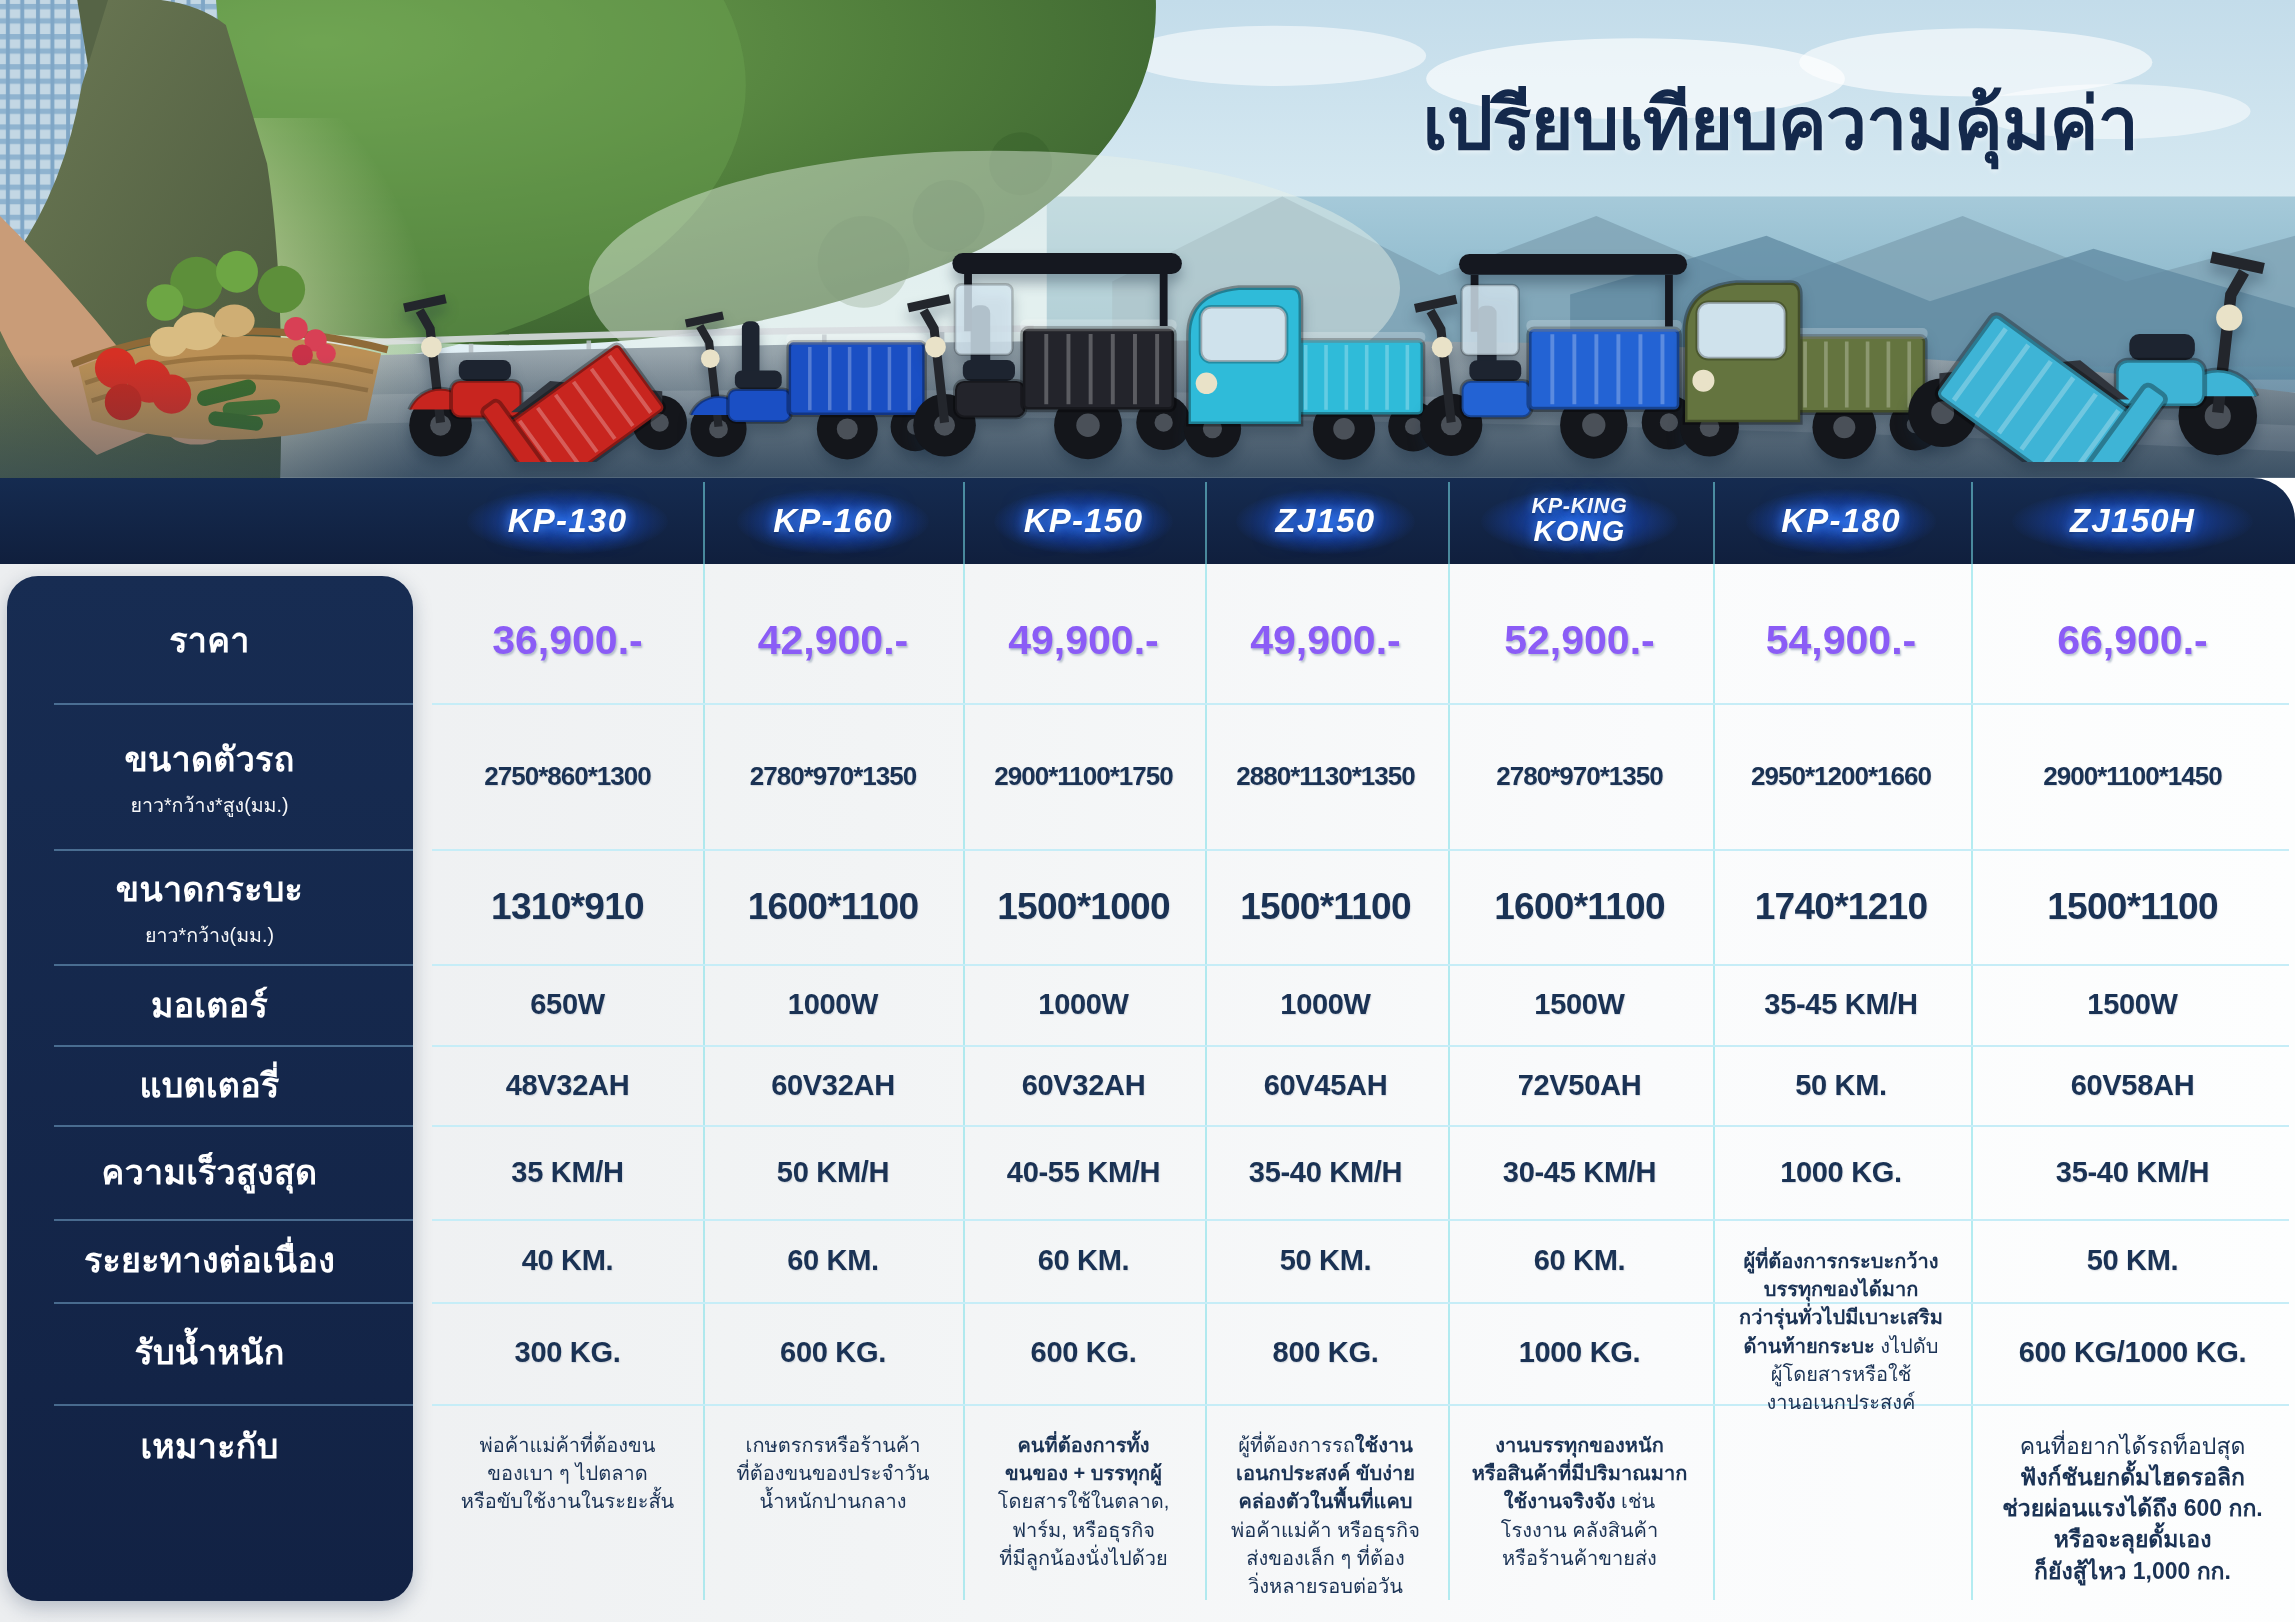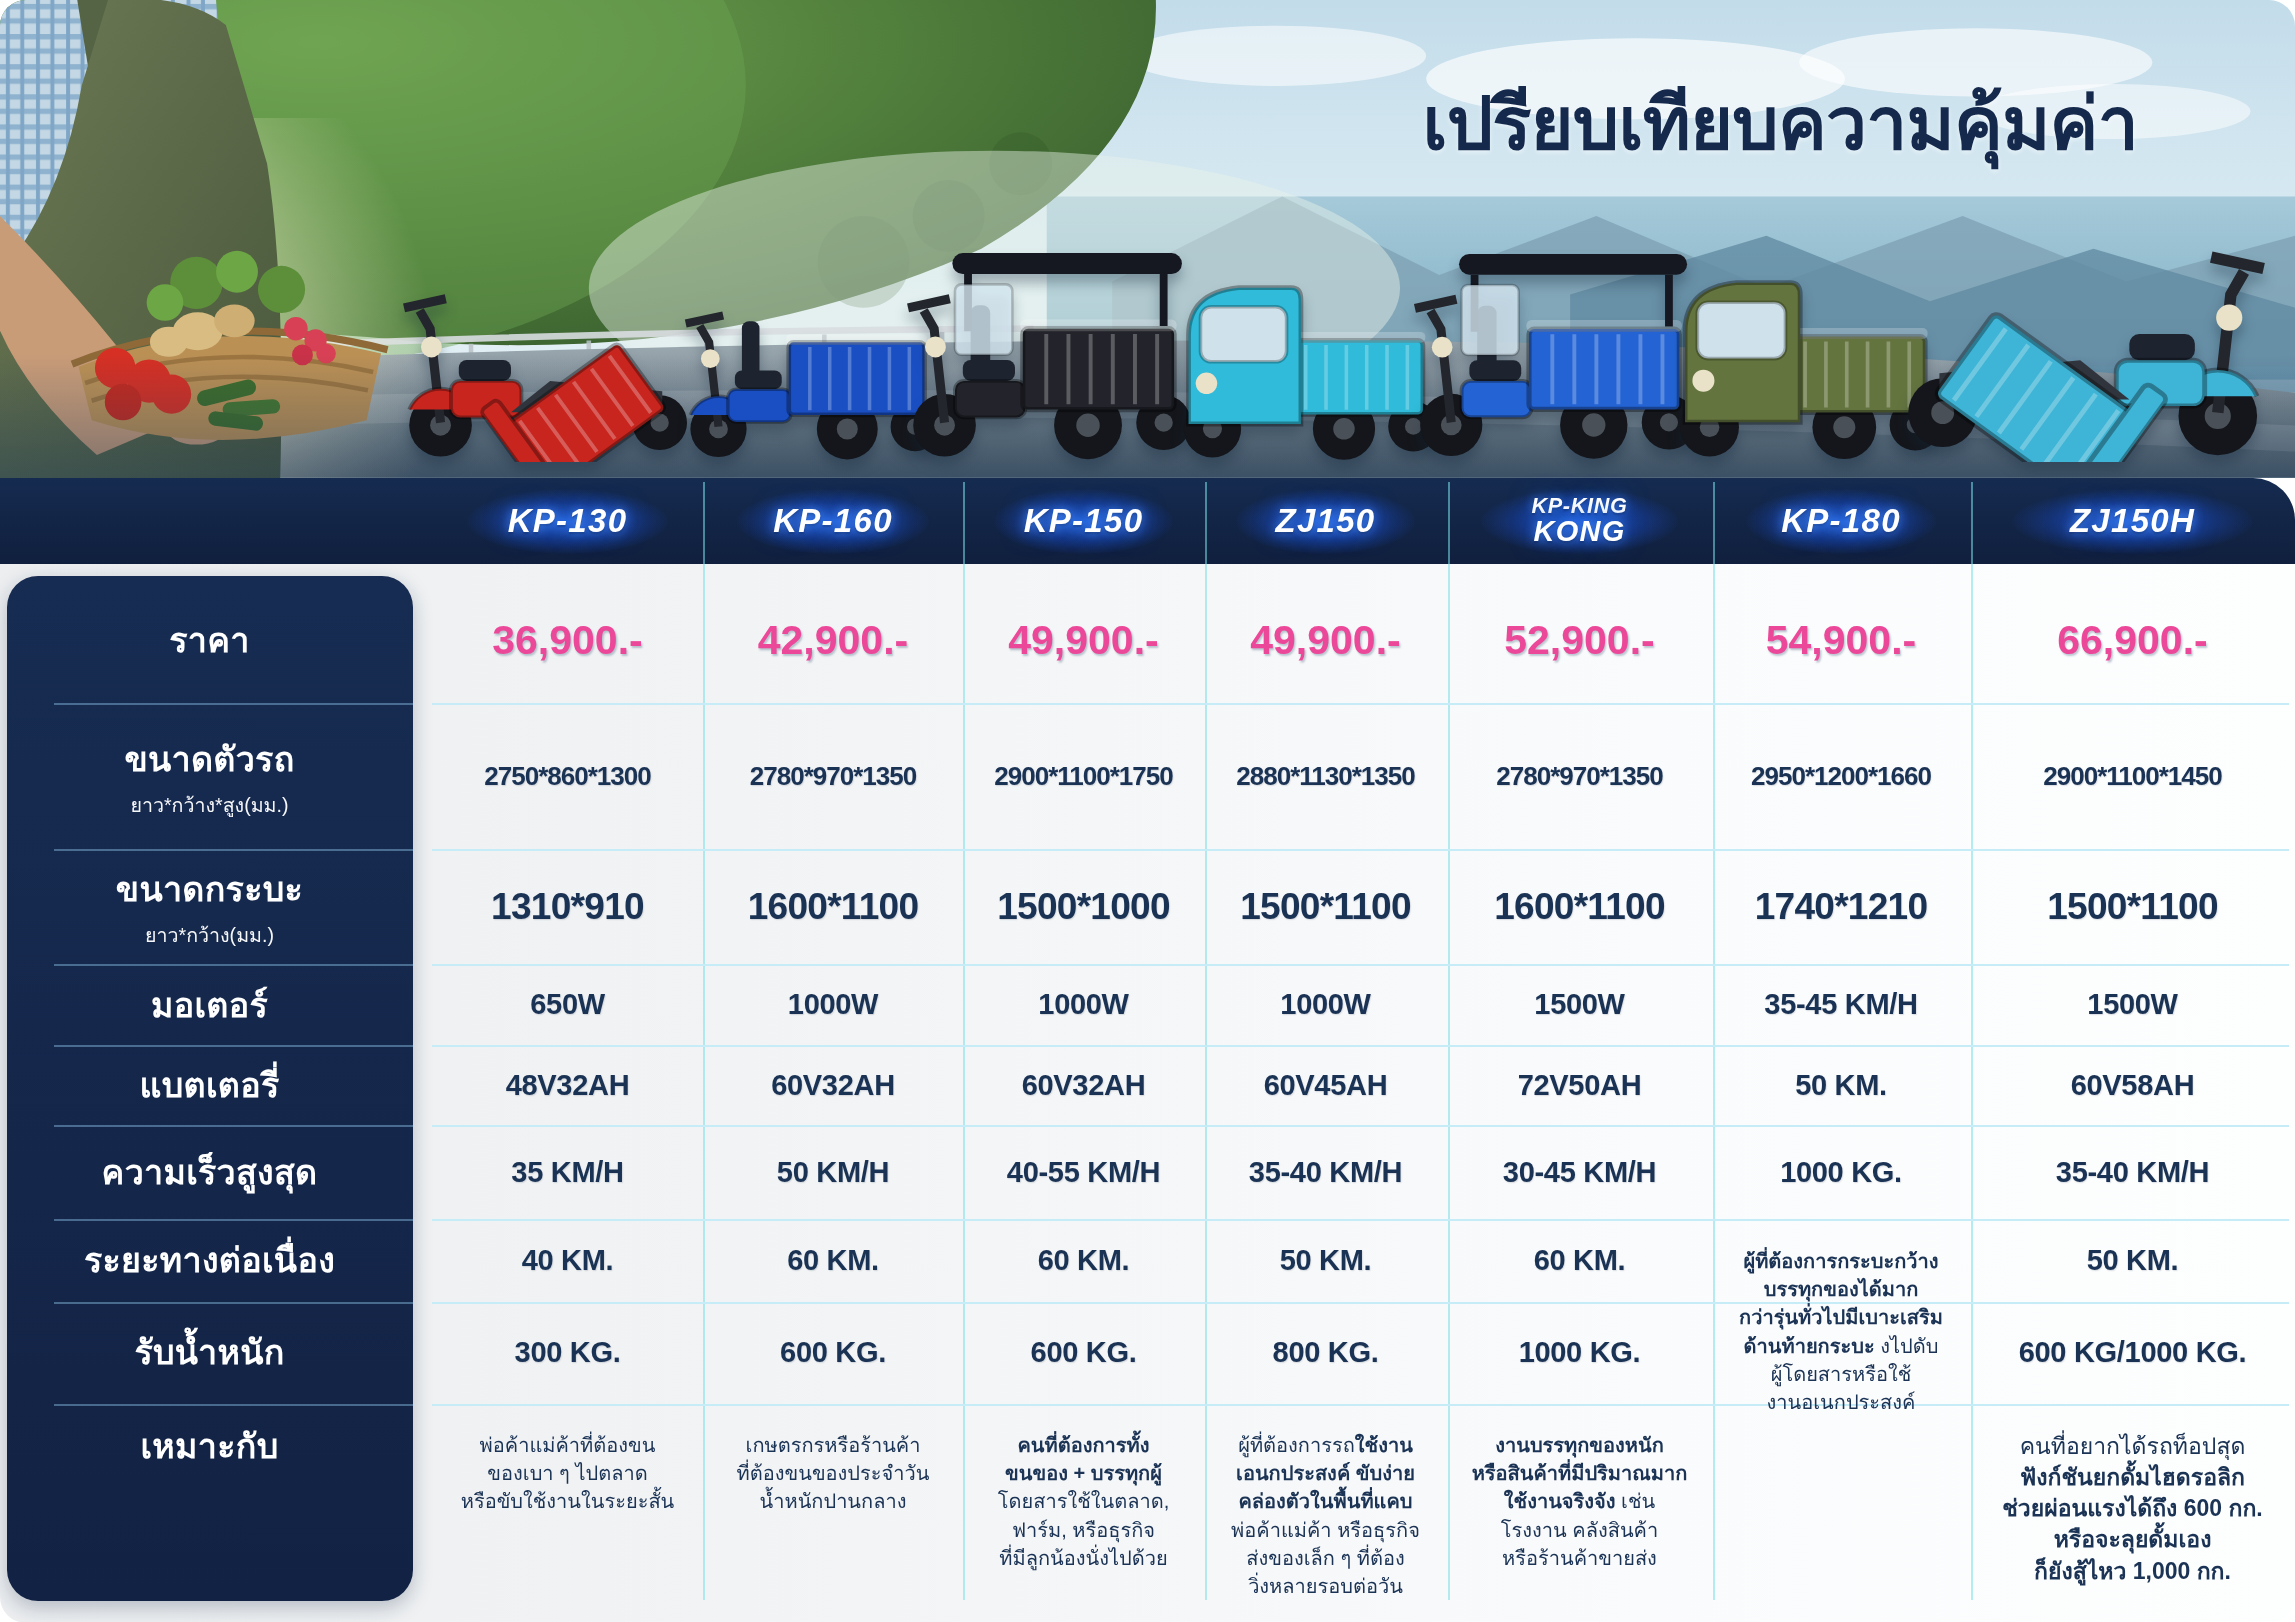--- a/index.html
+++ b/index.html
@@ -1,17 +1,17 @@
 <!DOCTYPE html>
 <html style="font-size:10.5px"><head>
 <meta charset="utf-8">
 <style>
   html,body{margin:0;padding:0;background:#fff;}
   body{width:2295px;height:1623px;overflow:hidden;font-family:"Liberation Sans","DejaVu Sans",sans-serif;}
-  .canvas{position:relative;width:2295px;height:1623px;overflow:hidden;background:#fff;border-radius:26px;
+  .canvas{position:relative;width:2295px;height:1623px;overflow:hidden;background:#fff;
     --cols:271px 260px 241px 243px 265px 258px 325px;
     --rows:128px 145px 115px 81px 80px 94px 82px 102px 221px;}
 
   
   .hero{position:absolute;left:0;top:0;width:2295px;height:478px;z-index:1;overflow:hidden;
     background:linear-gradient(180deg,#c3dcea 0%,#dcedf4 55%,#e9f3f7 100%);}
   .hero svg.scenery{position:absolute;left:0;top:0;}
   .sun-glare{position:absolute;left:-170px;top:118px;width:687px;height:537px;
     background:radial-gradient(circle at 35% 45%,rgba(255,252,225,.95) 0%,rgba(255,250,215,.55) 32%,rgba(255,250,215,0) 68%);}
   .hero-fade{position:absolute;left:0;bottom:0;width:100%;height:124px;
@@ -46,21 +46,21 @@
   .lrow{position:relative;display:flex;flex-direction:column;align-items:center;justify-content:center;color:#fff;}
   .lmain{font-size:34px;font-weight:700;letter-spacing:0.3px;}
   .lsub{font-size:19.6px;font-weight:400;margin-top:2.6px;opacity:.96;}
   .lrow8{justify-content:flex-start;padding-top:15.7px;}
 
   #data-cols{position:absolute;left:432px;top:576px;width:1864px;height:1047px;z-index:6;
     display:grid;grid-template-columns:var(--cols);}
   .dcol{display:grid;grid-template-rows:var(--rows);}
   .cell{display:flex;align-items:center;justify-content:center;font-weight:700;color:#1A3254;
     white-space:nowrap;text-shadow:0.7px 1.3px 1.3px rgba(30,50,80,.16);}
-  .c-price{font-size:41px;color:#ec4899;letter-spacing:0;text-shadow:1.3px 2px 2px rgba(30,60,100,.28);}
+  .c-price{font-size:41px;color:#8b5cf6;letter-spacing:0;text-shadow:1.3px 2px 2px rgba(30,60,100,.28);}
   .c-size{font-size:26px;letter-spacing:-1px;}
   .c-bed{font-size:37px;letter-spacing:-0.7px;}
   .c-motor,.c-batt,.c-speed,.c-range,.c-load{font-size:29px;letter-spacing:-0.3px;}
   .c-suit{flex-direction:column;justify-content:flex-start;padding-top:27.5px;font-weight:400;
     font-size:20px;line-height:1.42;color:#1B3355;text-shadow:none;}
   .sline{white-space:nowrap;}
   .sline .b{font-weight:800;}
   .dcol:nth-child(7) .c-suit{font-size:23px;line-height:1.36;}
 
   

